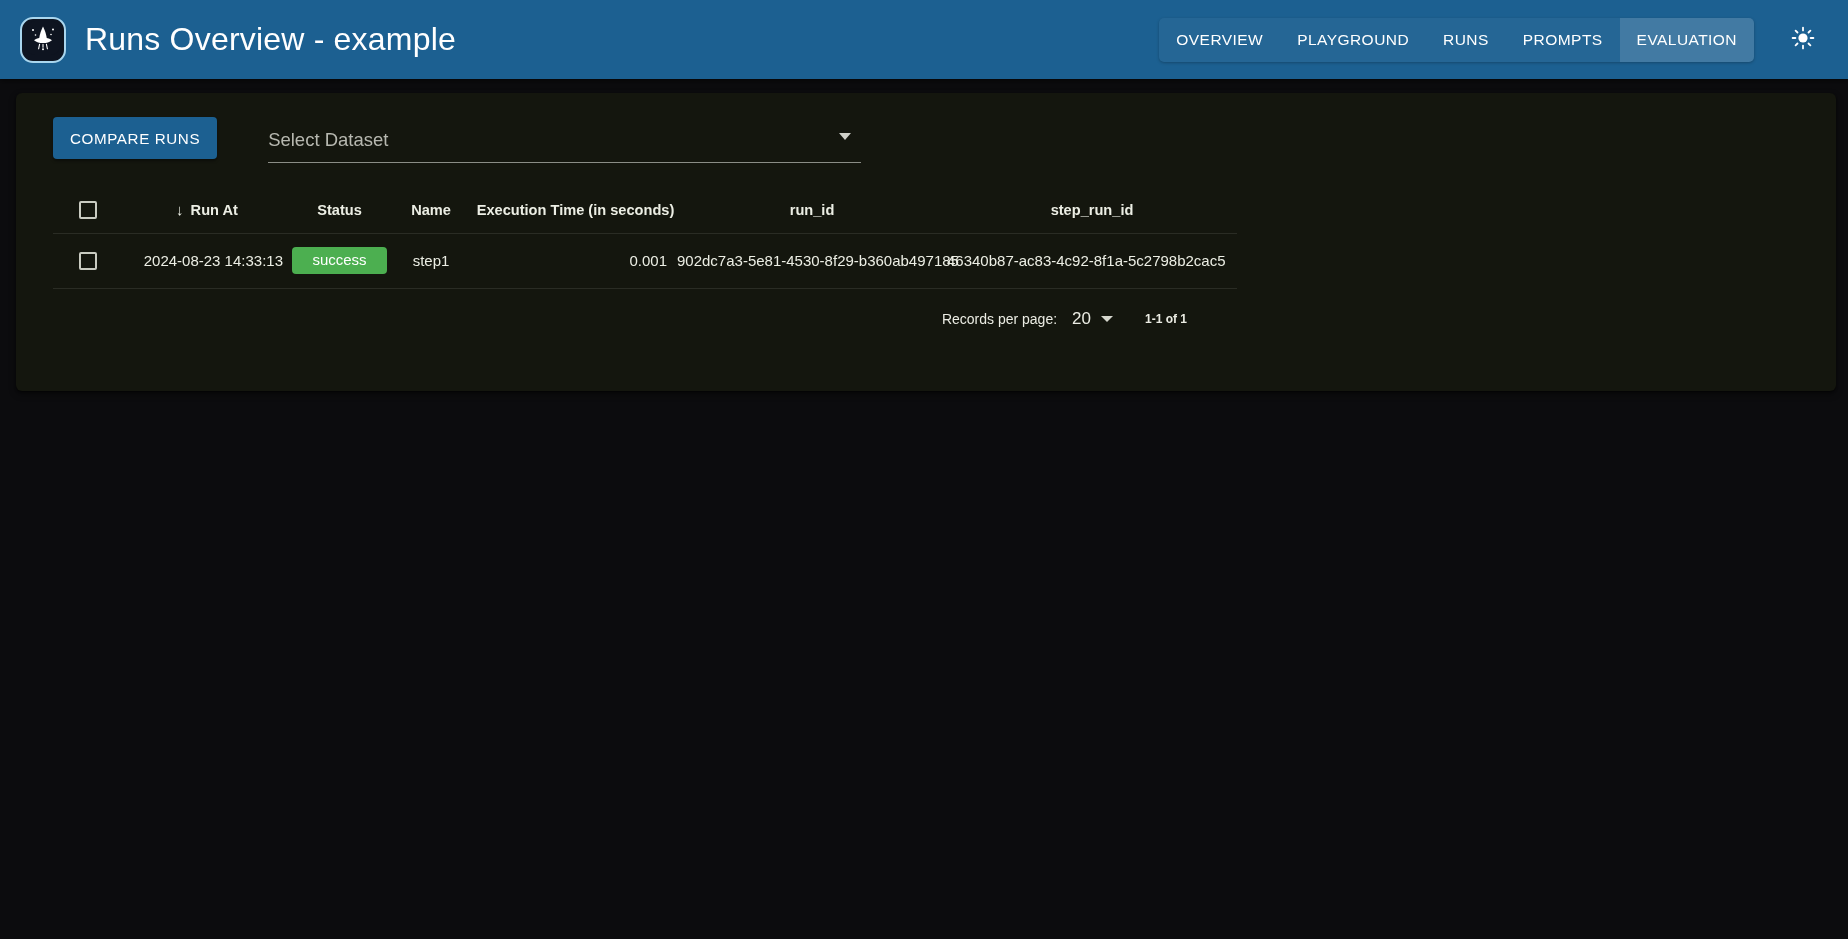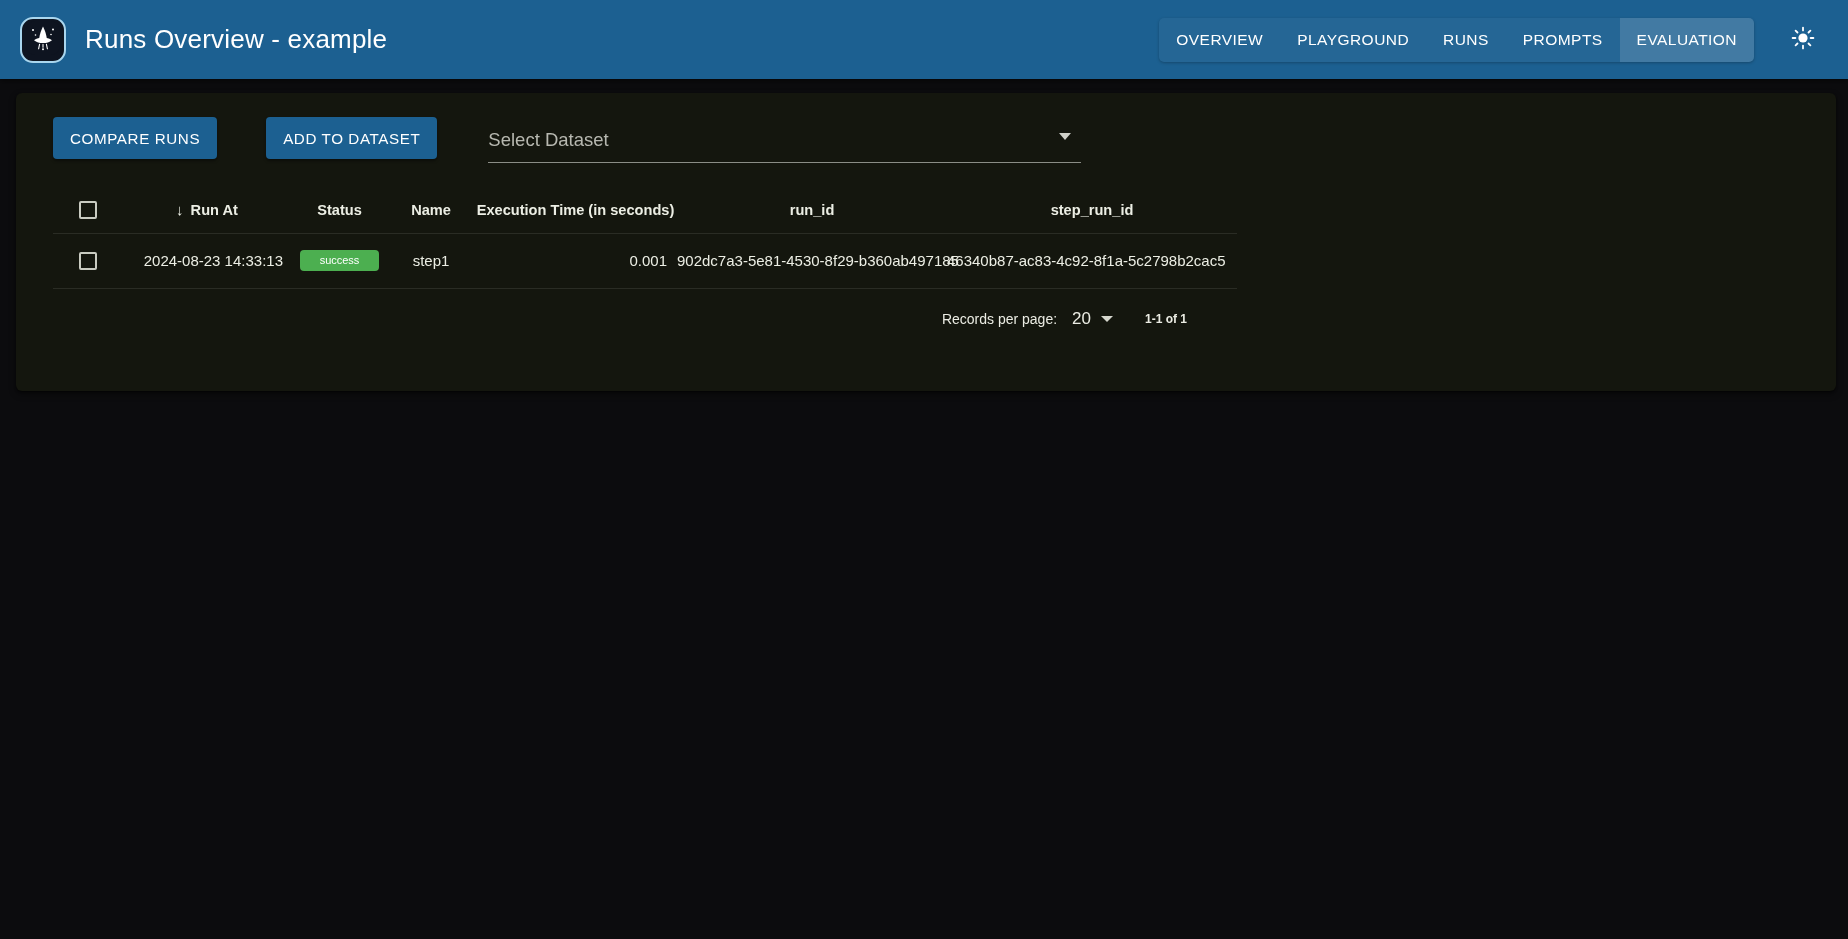--- a/index.html
+++ b/index.html
@@ -24,21 +24,21 @@
     width: 46px; height: 46px;
     border-radius: 13px;
     background: #0e1420;
     border: 2.5px solid #a9d6ee;
     display: flex; align-items: center; justify-content: center;
     flex: 0 0 auto;
     overflow: hidden;
   }
   .app-title {
     color: #ffffff;
-    font-size: 26px;
+    font-size: 32px;
     font-weight: 400;
     letter-spacing: .2px;
     margin-left: 19px;
     white-space: nowrap;
   }
   .spacer { flex: 1 1 auto; }
 
   .navgroup {
     display: flex;
     align-items: stretch;
@@ -187,21 +187,21 @@
     border-radius: 2px;
     background: transparent;
     cursor: pointer;
     vertical-align: middle;
   }
 
   .badge {
     display: inline-block;
     background: #4caf50;
     color: #ffffff;
-    font-size: 11px;
+    font-size: 15px;
     font-weight: 500;
     border-radius: 4px;
     padding: 3px 20px;
     line-height: 1.35;
   }
 
   
   .tfooter {
     width: 1148px;
     margin: 0 0 0 37px;
@@ -274,21 +274,20 @@
       </svg>
     </span>
   </div>
 </div>
 
 <div class="page">
   <div class="card">
 
     <div class="toolbar">
       <button class="btn">COMPARE RUNS</button>
-      <button class="btn">ADD TO DATASET</button>
 
       <div class="select-wrap">
         <div class="select-box">
           <span class="select-placeholder">Select Dataset</span>
         </div>
         <span class="select-arrow"></span>
       </div>
     </div>
 
     <table class="runs">

